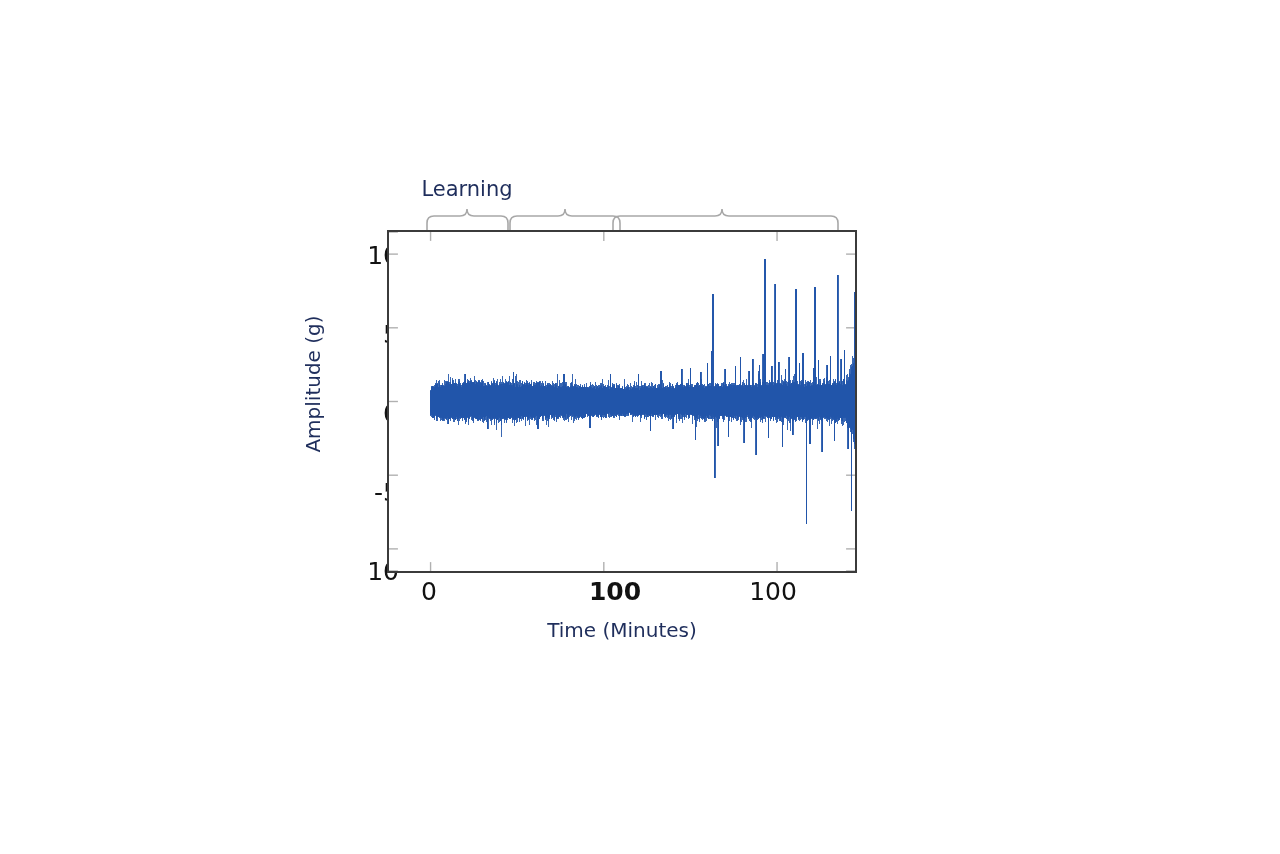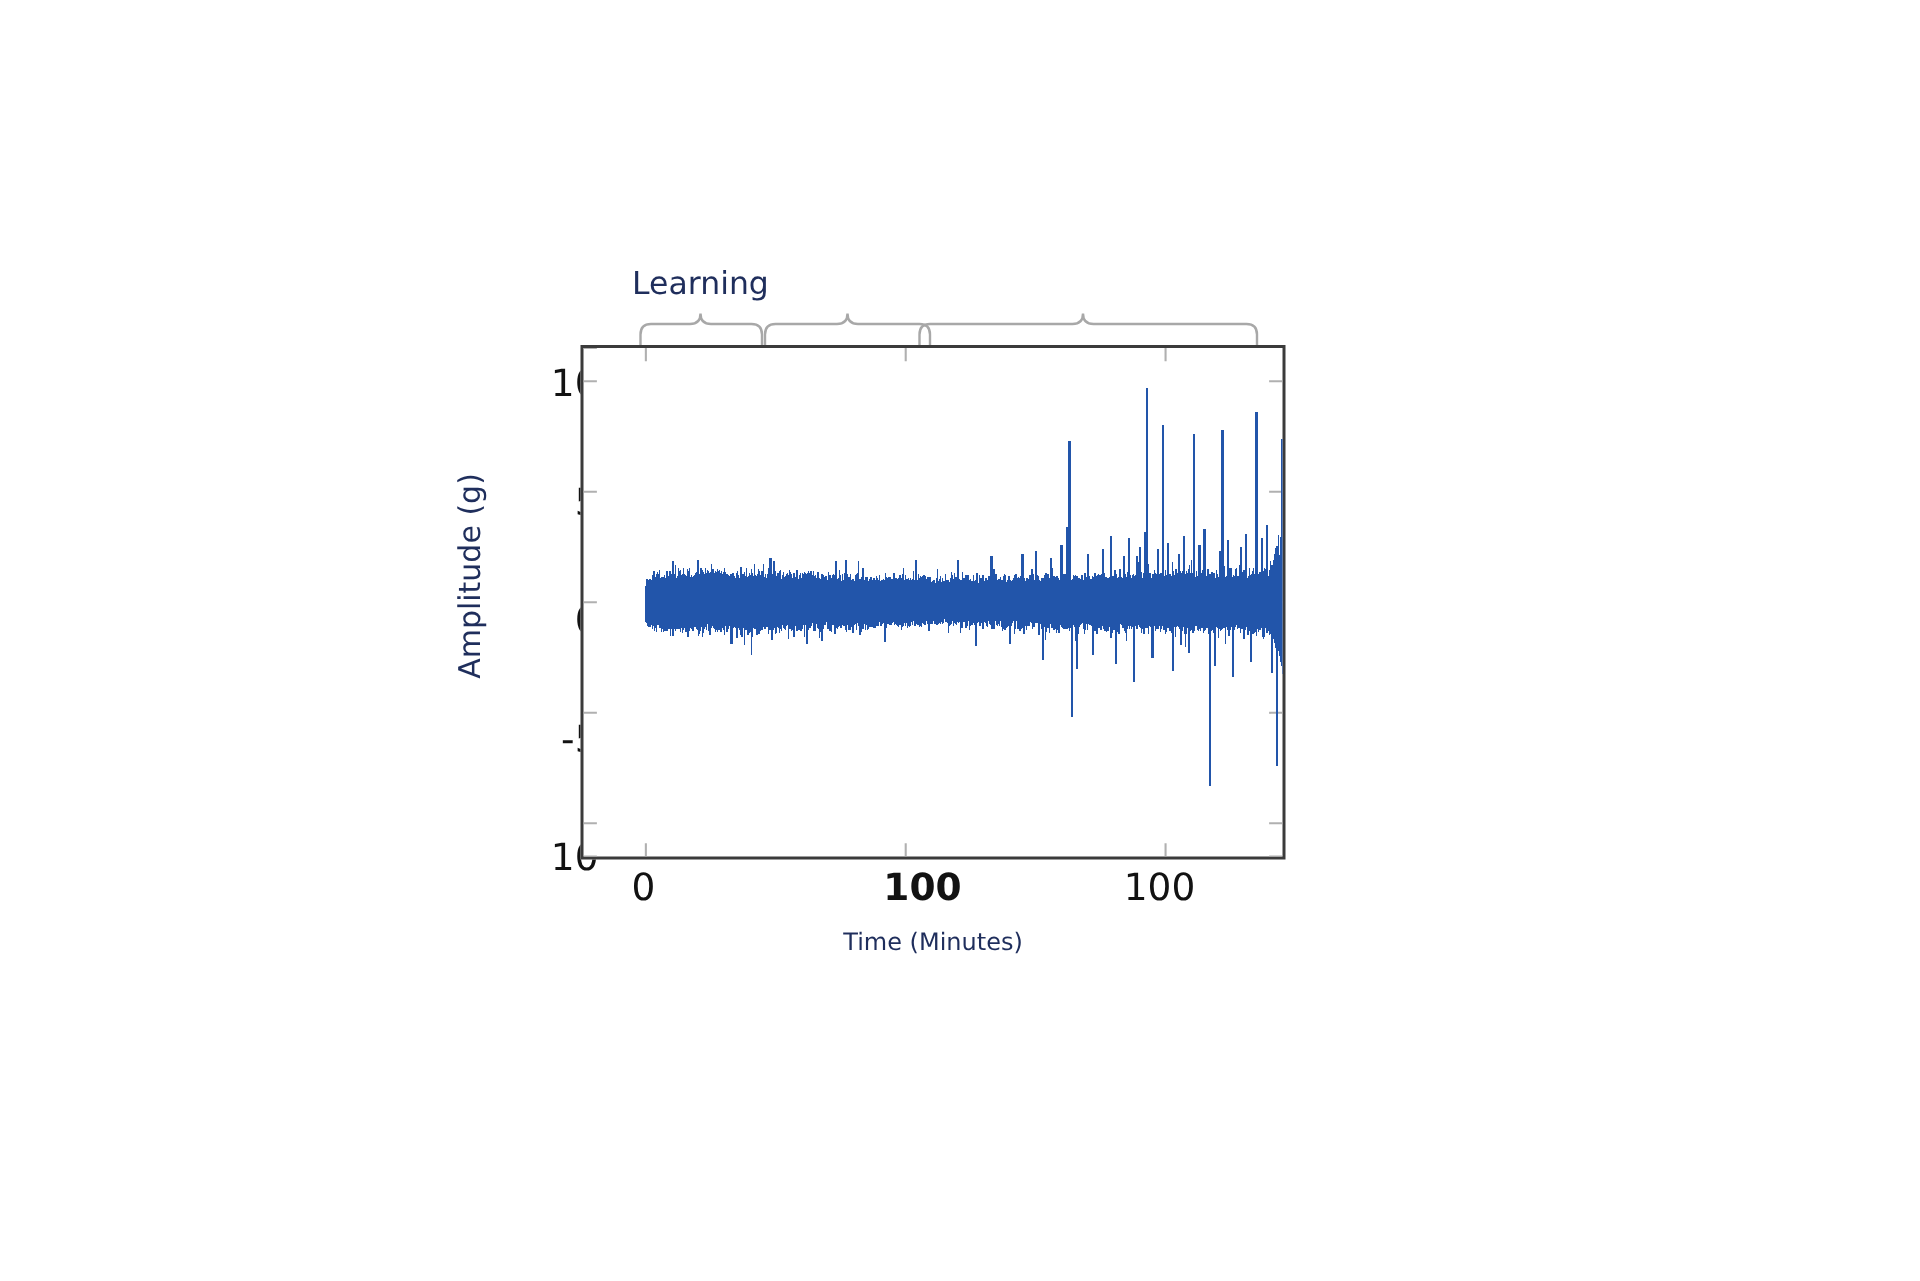--- a/index.html
+++ b/index.html
@@ -43,21 +43,21 @@
   }
 
   
   #x-axis-title {
     position: absolute;
     left: 387px;
     top: 602px;
     width: 470px;
     text-align: center;
     color: #1f2e5c;
-    font-size: 16px;
+    font-size: 20px;
     white-space: nowrap;
   }
 
   #y-axis-title {
     position: absolute;
     left: 296px;
     top: 300px;
     width: 180px;
     text-align: center;
     color: #1f2e5c;

